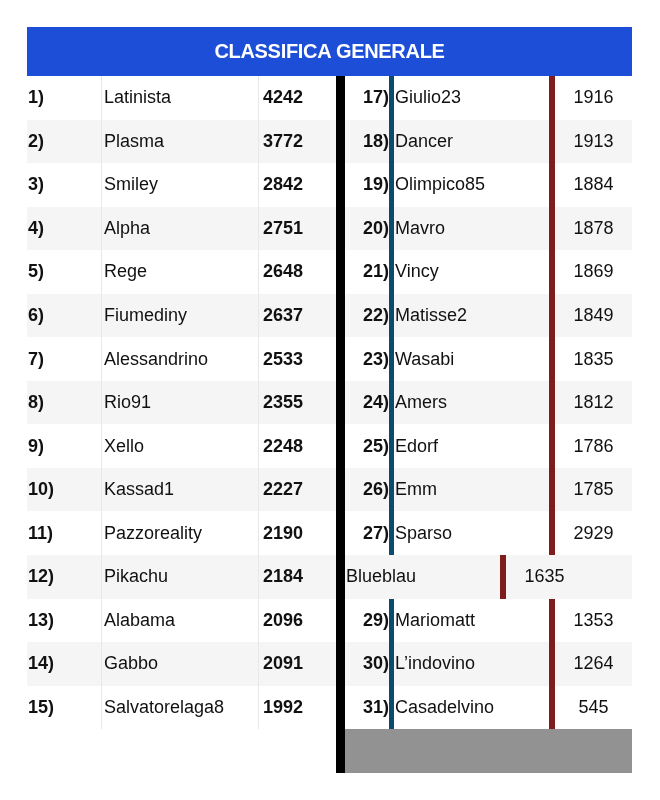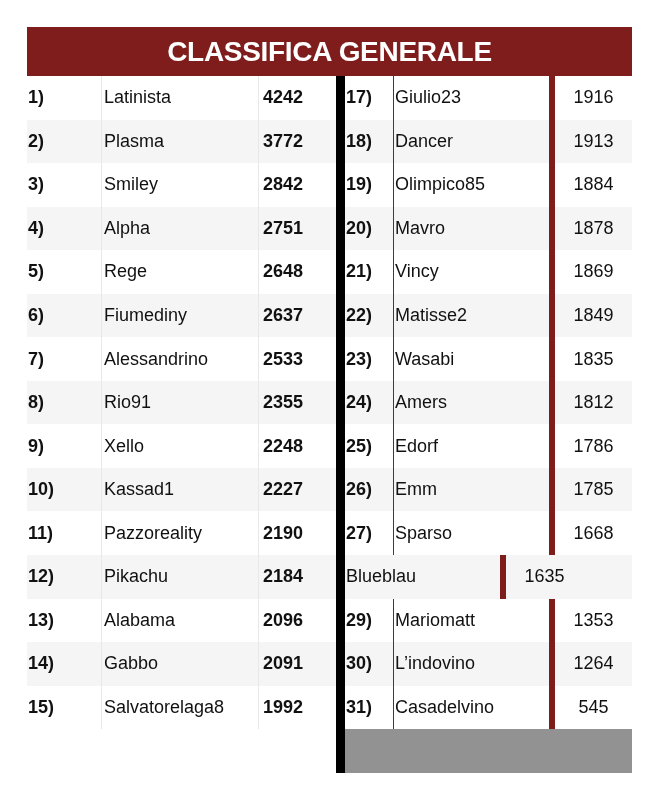--- a/index.html
+++ b/index.html
@@ -1,34 +1,34 @@
 <!DOCTYPE html>
 <html><head>
 <meta charset="utf-8">
 <style>
   html, body { margin: 0; padding: 0; background: #ffffff; }
   body { width: 660px; height: 800px; position: relative; overflow: hidden;
          font-family: "Liberation Sans", sans-serif; color: #111; }
   .board { position: absolute; left: 27px; top: 27px; width: 605px; }
-  .header { height: 49px; background: #7f1d1d; color: #fff; font-weight: bold;
-            font-size: 28px; display: flex; align-items: center; justify-content: center;
+  .header { height: 49px; background: #1d4ed8; color: #fff; font-weight: bold;
+            font-size: 20px; display: flex; align-items: center; justify-content: center;
             letter-spacing: -0.3px; }
   .columns { position: relative; height: 697px; }
   .col { position: absolute; top: 0; }
   .col.left { left: 0; width: 309px; }
   .col.right { left: 318px; width: 287px; }
   .sep { position: absolute; left: 309px; top: 0; width: 9px; height: 697px; background: #000; }
   .row { display: flex; height: 43.56px; align-items: center; font-size: 18px; }
   .row.odd { background: #ffffff; }
   .row.even { background: #f5f5f5; }
   .cell { height: 100%; display: flex; align-items: center; box-sizing: border-box; }
   .left .rank { width: 75px; padding-left: 1px; font-weight: bold; border-right: 1px solid #e8e8e8; }
   .left .name { width: 157px; padding-left: 2px; border-right: 1px solid #e8e8e8; }
   .left .score { width: 77px; justify-content: flex-end; padding-right: 33px; font-weight: bold; }
-  .right .rank { width: 49px; padding-left: 1px; font-weight: bold; border-right: 1px solid #0c4a6e; }
+  .right .rank { width: 49px; padding-left: 18px; font-weight: bold; border-right: 5px solid #0c4a6e; }
   .right .name { width: 161px; padding-left: 1px; border-right: 6px solid #7f1d1d; }
   .right .score { width: 77px; justify-content: center; font-weight: normal; }
   .filler { height: 43.56px; background: #929292; }
 </style>
 </head>
 <body>
 
 <div class="board">
   <div class="header">CLASSIFICA GENERALE</div>
   <div class="columns">
@@ -157,21 +157,21 @@
           <div class="cell score">1786</div>
         </div>
         <div class="row even">
           <div class="cell rank">26)</div>
           <div class="cell name">Emm</div>
           <div class="cell score">1785</div>
         </div>
         <div class="row odd">
           <div class="cell rank">27)</div>
           <div class="cell name">Sparso</div>
-          <div class="cell score">1668</div>
+          <div class="cell score">2929</div>
         </div>
         <div class="row even">
           <div class="cell name">Blueblau</div>
           <div class="cell score">1635</div>
         </div>
         <div class="row odd">
           <div class="cell rank">29)</div>
           <div class="cell name">Mariomatt</div>
           <div class="cell score">1353</div>
         </div>

